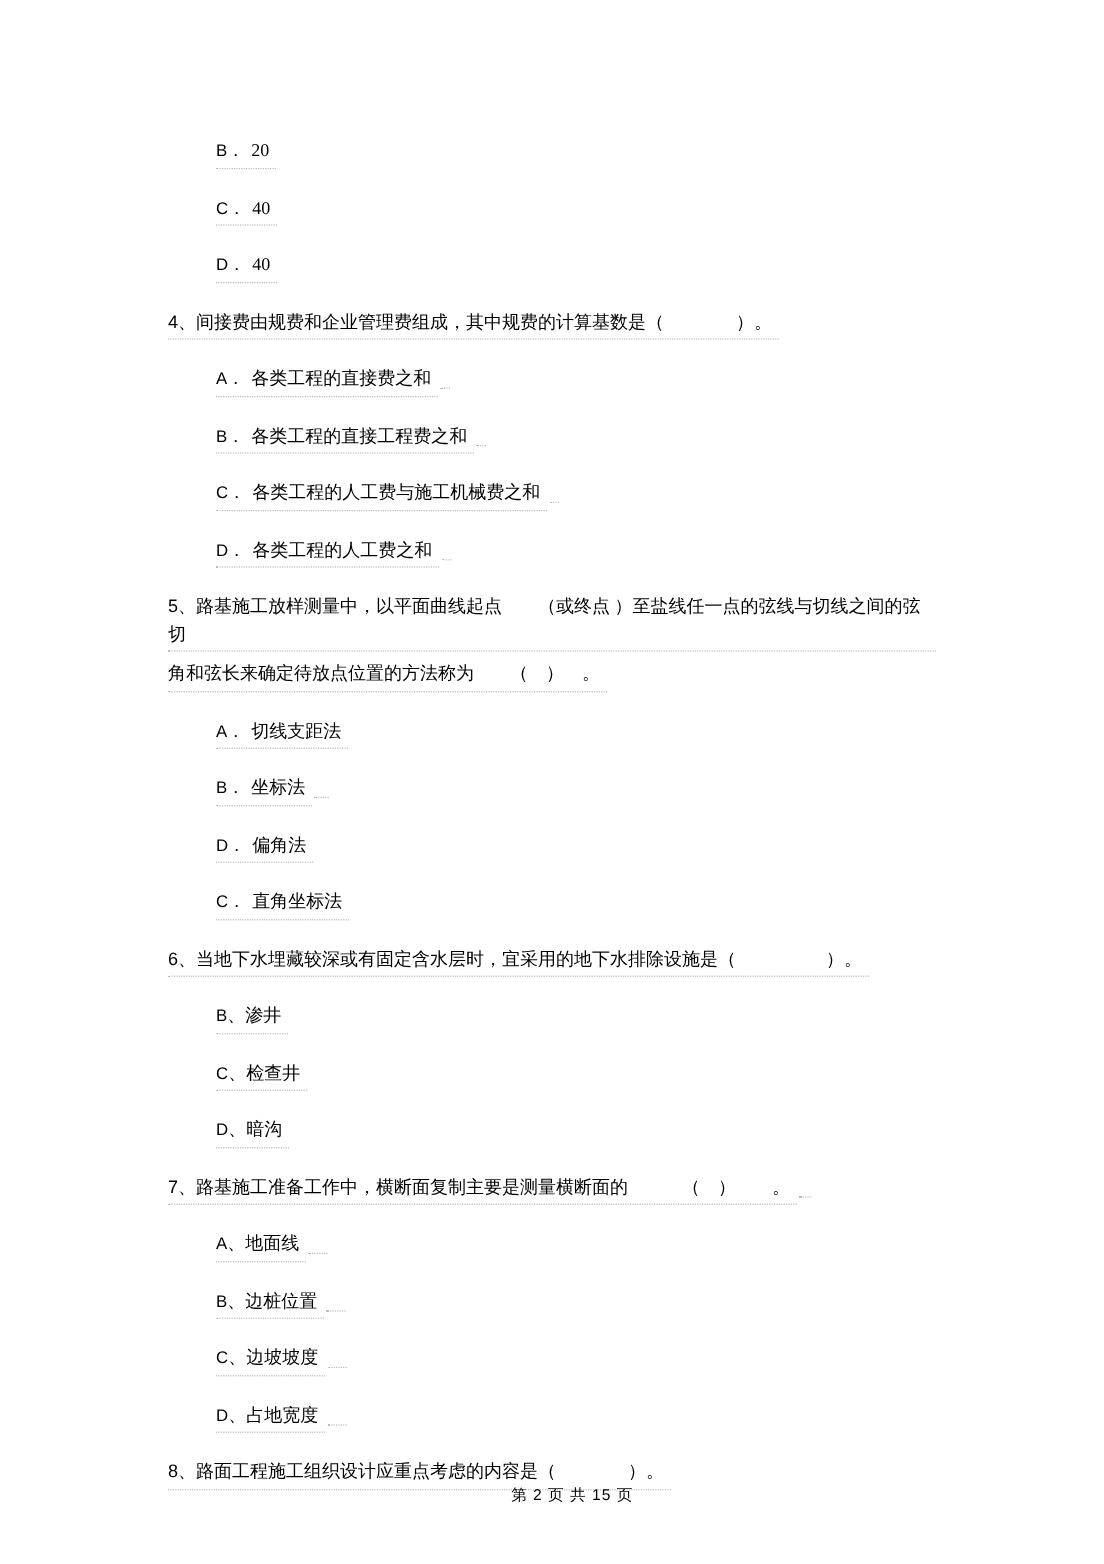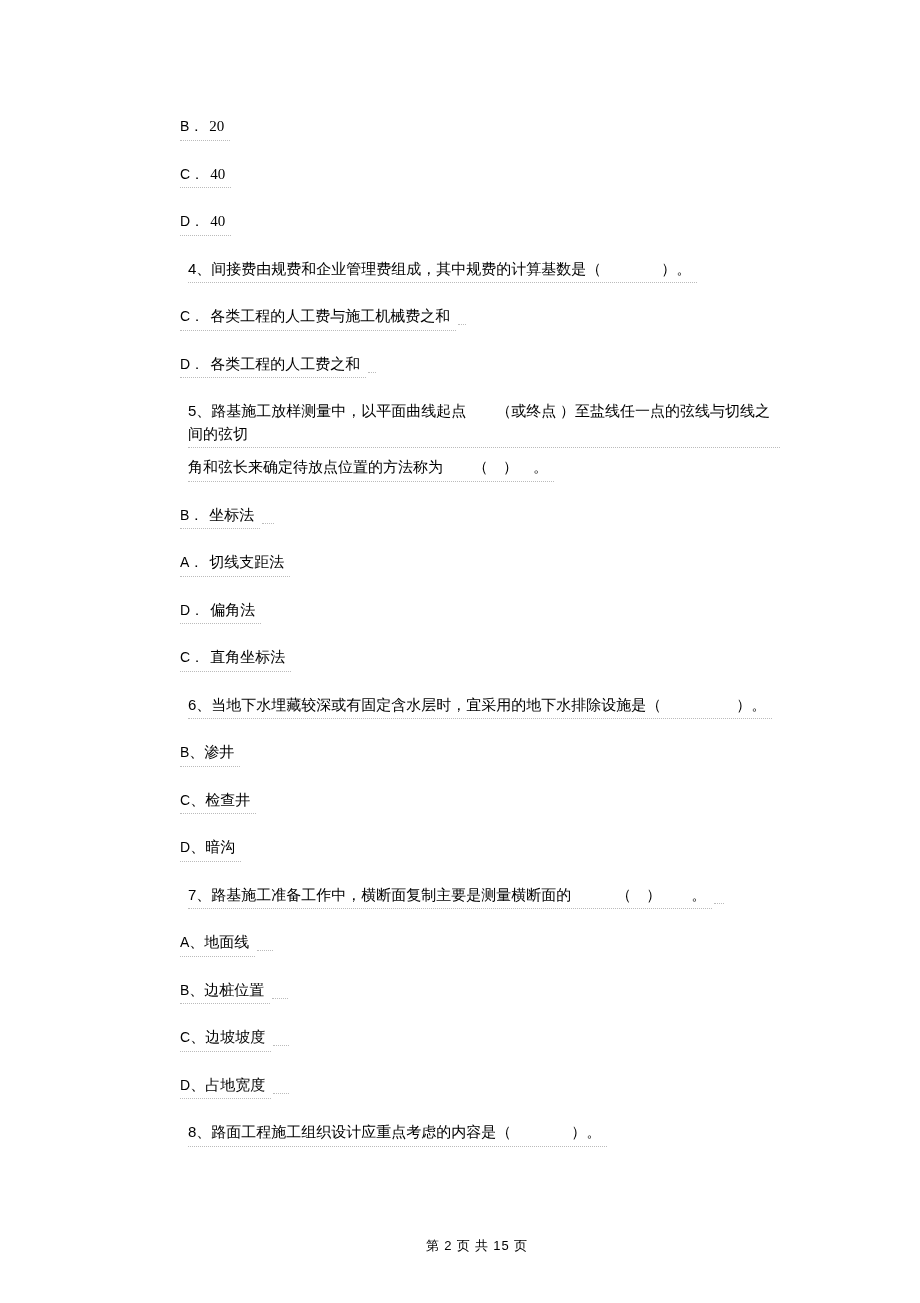--- a/index.html
+++ b/index.html
@@ -40,21 +40,20 @@
     font-size: 14px;
   }
   .q-line {
     border-bottom: 1px dotted #bbb;
     display: inline-block;
     padding-bottom: 2px;
     padding-right: 6px;
   }
   .q-block {
     margin-bottom: 22px;
-    margin-left: 48px;
   }
   .q-block .line2 {
     margin-top: 8px;
     text-decoration: underline;
   }
   .q-num {
     font-family: Arial, sans-serif;
   }
   .footer {
     position: absolute;
@@ -85,31 +84,33 @@
   <div class="opt-group">
     <div><span class="opt"><span class="opt-letter">B．</span><span>20</span></span></div>
     <div><span class="opt"><span class="opt-letter">C．</span><span>40</span></span></div>
     <div><span class="opt"><span class="opt-letter">D．</span><span>40</span></span></div>
   </div>
 
   <div class="q-block">
     <span class="q-line"><span class="q-num">4</span><span>、间接费由规费和企业管理费组成，其中规费的计算基数是（　　　　）。</span></span>
   </div>
   <div class="opt-group">
+    <div><span class="opt"><span class="opt-letter">A．</span><span>各类工程的直接费之和</span></span><span class="dot-trail" style="width:8px"></span></div>
+    <div><span class="opt"><span class="opt-letter">B．</span><span>各类工程的直接工程费之和</span></span><span class="dot-trail" style="width:8px"></span></div>
     <div><span class="opt"><span class="opt-letter">C．</span><span>各类工程的人工费与施工机械费之和</span></span><span class="dot-trail" style="width:8px"></span></div>
     <div><span class="opt"><span class="opt-letter">D．</span><span>各类工程的人工费之和</span></span><span class="dot-trail" style="width:8px"></span></div>
   </div>
 
   <div class="q-block">
     <span class="q-line"><span class="q-num">5</span><span>、路基施工放样测量中，以平面曲线起点　　（或终点 ）至盐线任一点的弦线与切线之间的弦切</span></span>
     <div class="line2"><span class="q-line">角和弦长来确定待放点位置的方法称为　　（　）　。</span></div>
   </div>
   <div class="opt-group">
+    <div><span class="opt"><span class="opt-letter">A．</span><span>切线支距法</span></span></div>
     <div><span class="opt"><span class="opt-letter">B．</span><span>坐标法</span></span><span class="dot-trail" style="width:12px"></span></div>
-    <div><span class="opt"><span class="opt-letter">A．</span><span>切线支距法</span></span></div>
     <div><span class="opt"><span class="opt-letter">D．</span><span>偏角法</span></span></div>
     <div><span class="opt"><span class="opt-letter">C．</span><span>直角坐标法</span></span></div>
   </div>
 
   <div class="q-block">
     <span class="q-line"><span class="q-num">6</span><span>、当地下水埋藏较深或有固定含水层时，宜采用的地下水排除设施是（　　　　　）。</span></span>
   </div>
   <div class="opt-group">
     <div><span class="opt"><span class="opt-letter2">B</span><span>、渗井</span></span></div>
     <div><span class="opt"><span class="opt-letter2">C</span><span>、检查井</span></span></div>

